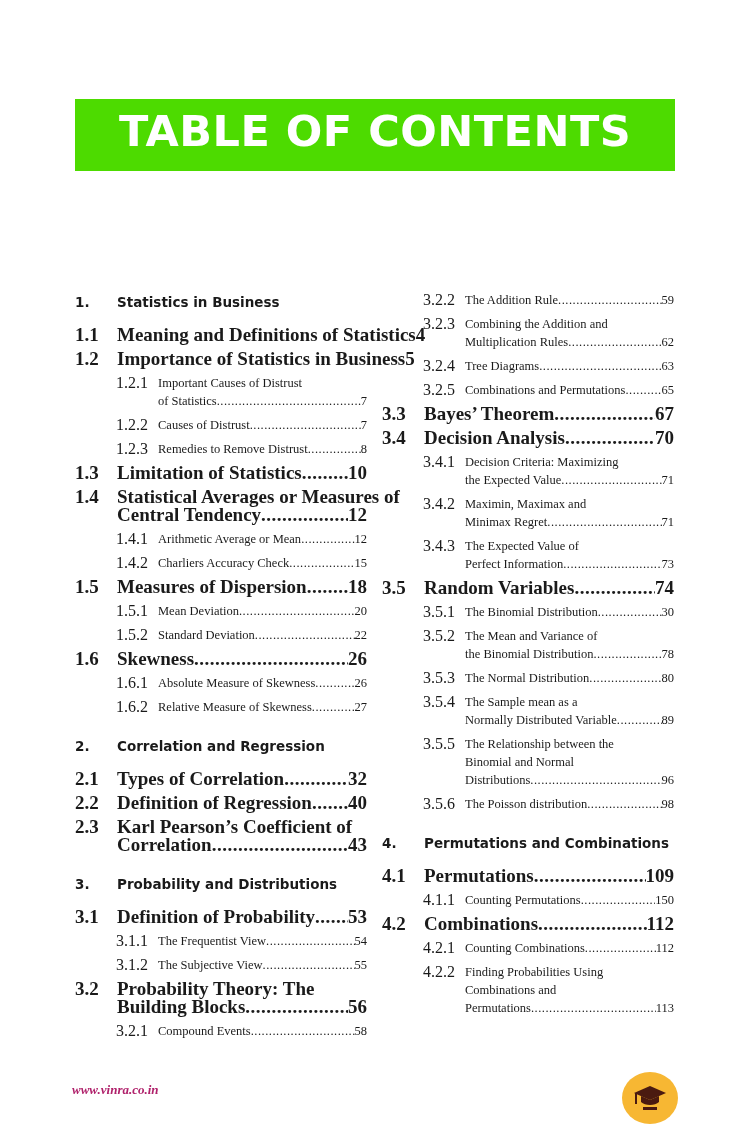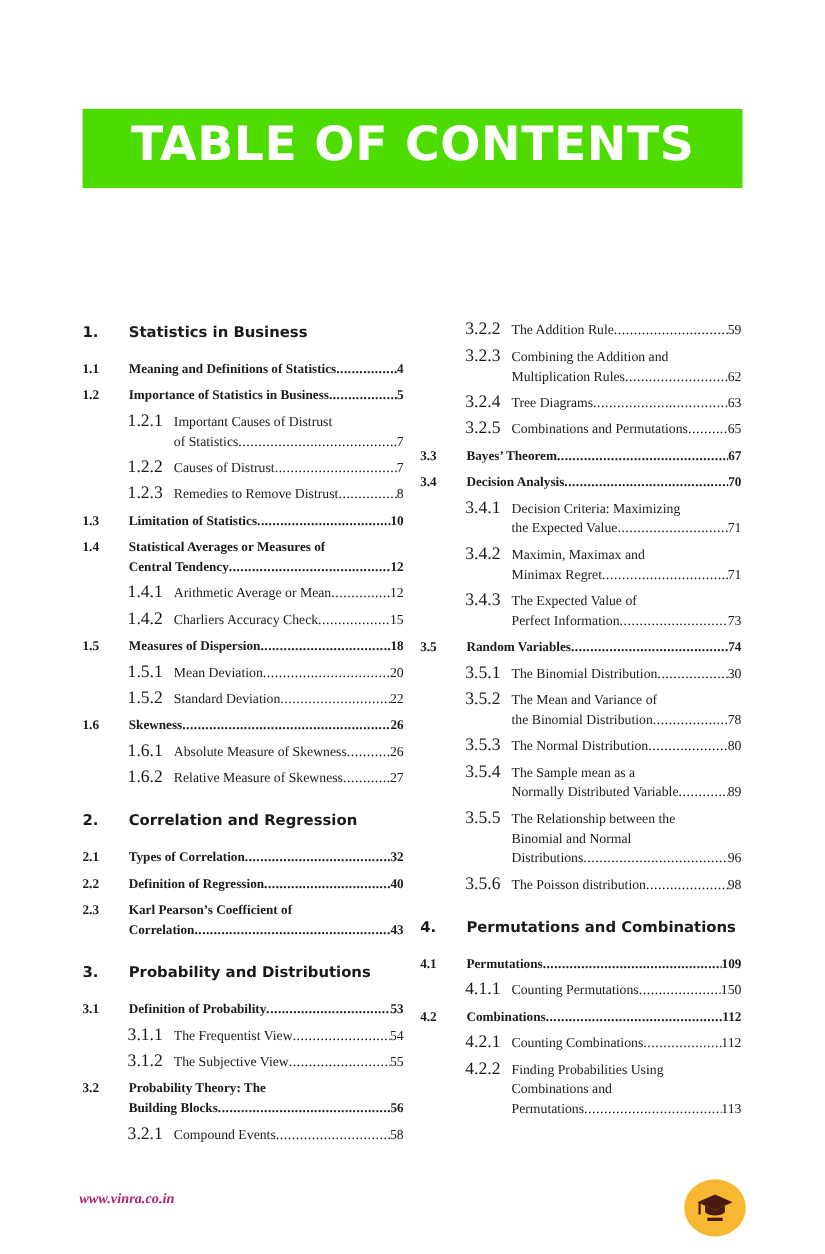--- a/index.html
+++ b/index.html
@@ -9,21 +9,21 @@
   .banner-title { position:absolute; left:8px; top:4px; color:#fff; font-family:"DejaVu Sans","Liberation Sans",sans-serif;
                   font-weight:bold; font-size:43px; letter-spacing:0.5px; line-height:56px;margin-left:36px; }
   .col { position:absolute; top:0; width:292px; }
   .col.left { left:75px; }
   .col.right { left:382px; }
   .entry { position:absolute; left:0; width:292px; font-size:13px; line-height:18px; }
   .num { position:absolute; left:0; top:0; }
   .txt { position:absolute; right:0; top:0; }
   .ch .num, .ch .txt { font-family:"DejaVu Sans","Liberation Sans",sans-serif; font-weight:bold; font-size:13.5px; }
   .ch .txt { left:42px; }
-  .sec .num, .sec .txt { font-weight:bold; font-size:12px; }
+  .sec .num, .sec .txt { font-weight:bold; font-size:19px; }
   .sec .txt { left:42px; }
   .sub .num { left:41px; font-size:16px; }
   .sub .txt { left:83px; font-size:12.5px; }
   .line { display:flex; white-space:nowrap; }
   .line .t { flex:0 0 auto; }
   .line .dots { flex:1 1 auto; overflow:hidden; }
   .line .dots::before { content:"........................................................................................................................"; letter-spacing:0.5px; }
   .line .pg { flex:0 0 auto; }
   .footer-url { position:absolute; left:72px; top:1082px; color:#b0216b; font-weight:bold; font-style:italic; font-size:13px; }
   .logo { position:absolute; left:622px; top:1072px; width:56px; height:52px; border-radius:50%; background:#f7b733; }

